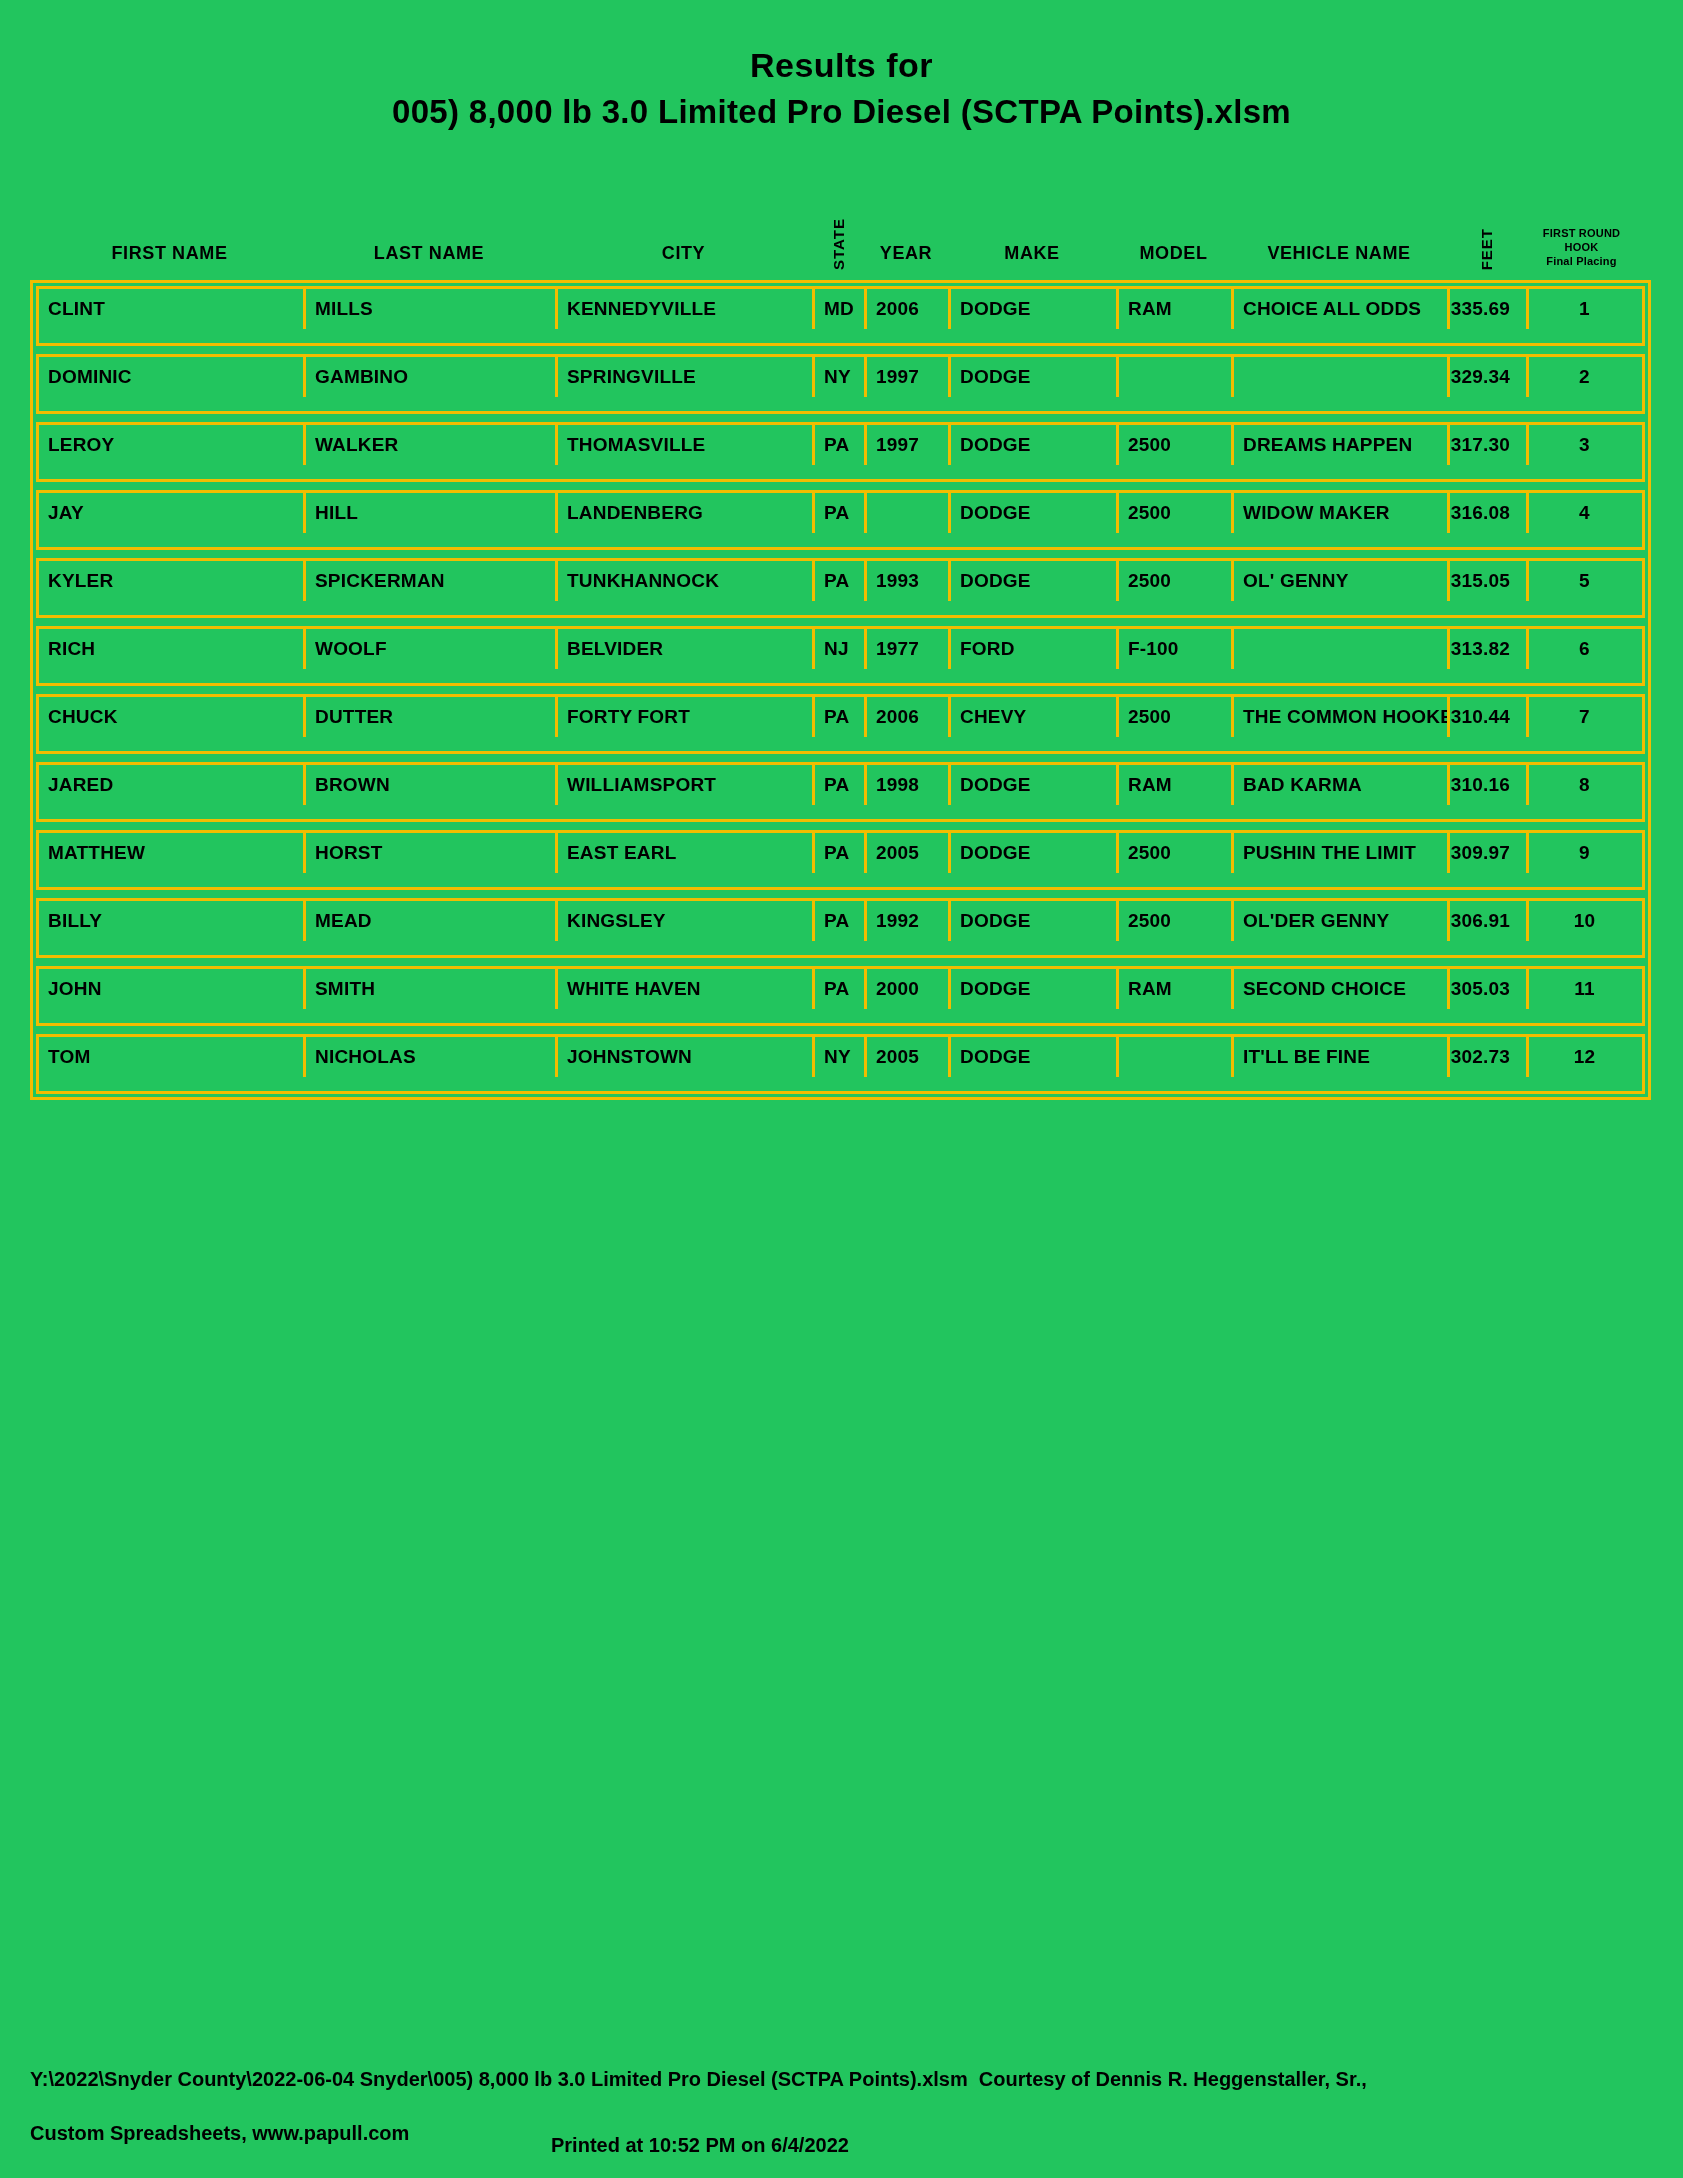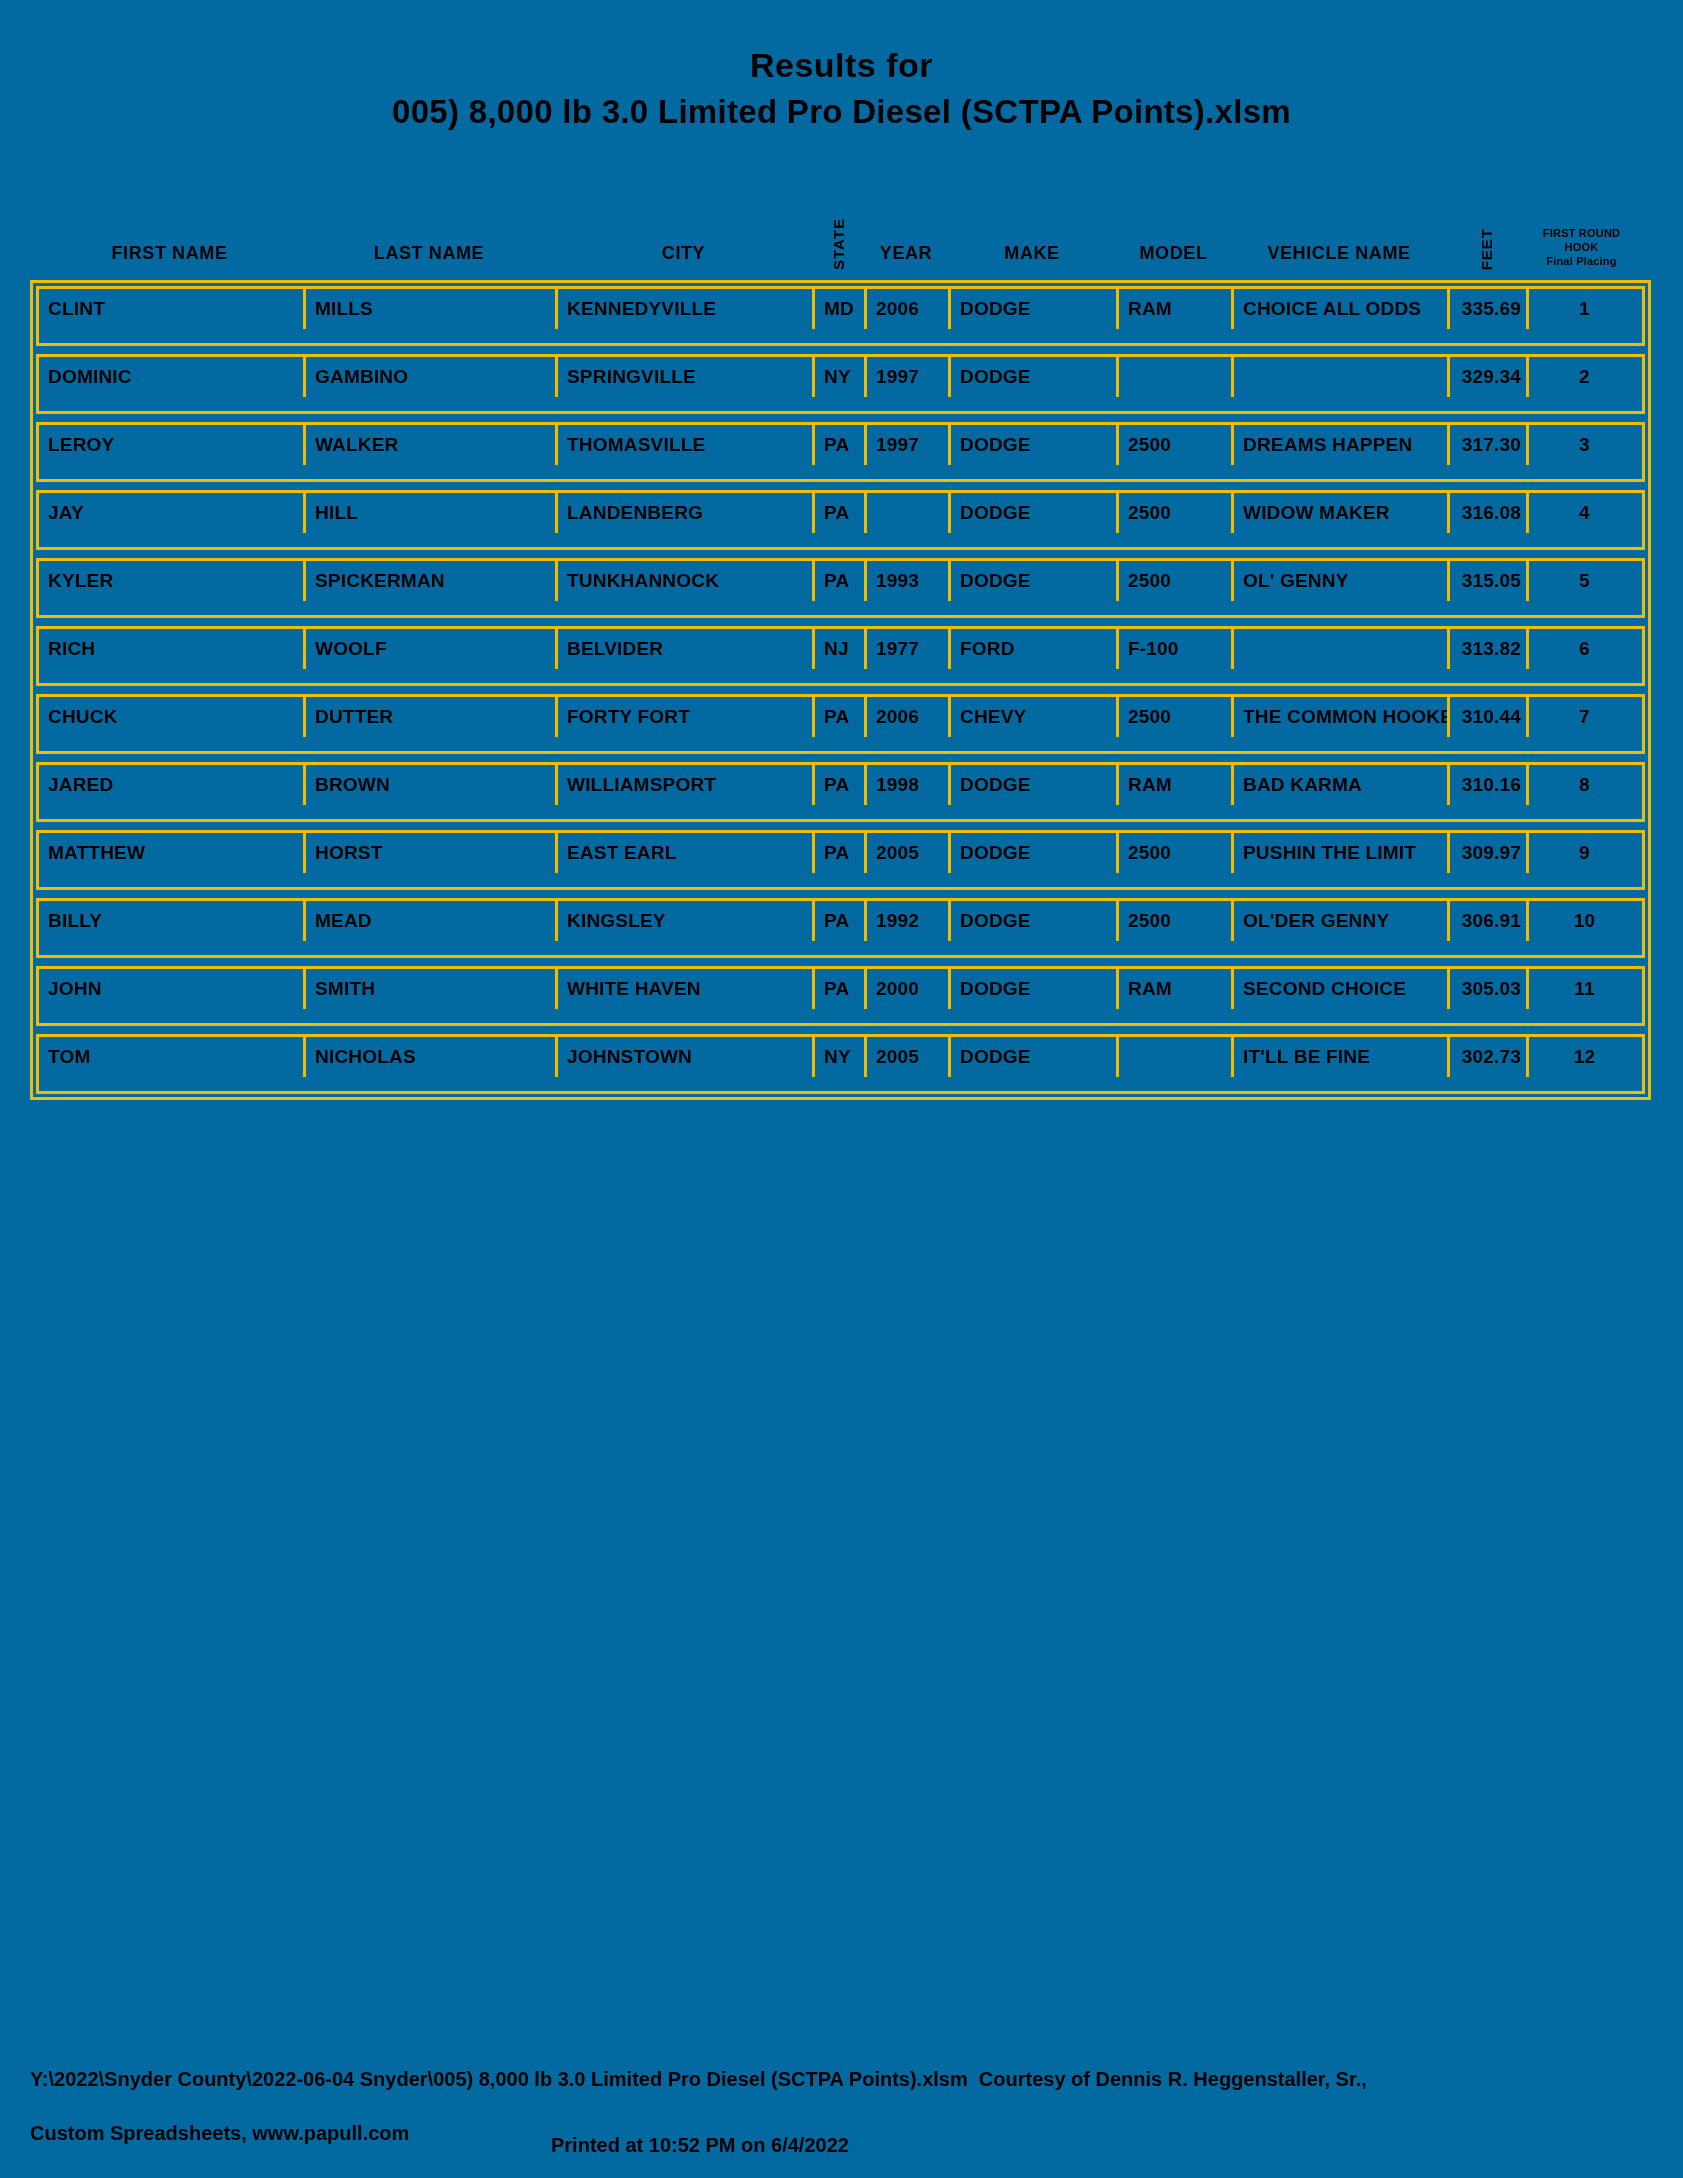--- a/index.html
+++ b/index.html
@@ -1,21 +1,21 @@
 <!DOCTYPE html>
 <html style="--gold: #F2BD00;"><head>
 <meta charset="utf-8">
 <style>
   * { box-sizing: border-box; margin: 0; padding: 0; }
   html, body { background: #ffffff; }
   .page {
     position: relative;
     width: 1683px;
     height: 2178px;
-    background: #0369a1;
+    background: #22c55e;
     font-family: "Liberation Sans", sans-serif;
     color: #000;
     overflow: hidden;
   }
   .title1 {
     padding-top: 46px;
     text-align: center;
     font-size: 34px;
     font-weight: bold;
     letter-spacing: 0.5px;
@@ -81,21 +81,21 @@
     border-right: 3px solid var(--gold);
     height: 40px;
     line-height: 40px;
     font-size: 19px;
     font-weight: bold;
     white-space: nowrap;
     overflow: hidden;
     padding-left: 9px;
     letter-spacing: 0.2px;
   }
-  .cell.c8 { text-align: right; padding-right: 5px; padding-left: 0; }
+  .cell.c8 { text-align: right; padding-right: 16px; padding-left: 0; }
   .cell.c9 { text-align: center; padding-left: 0; border-right: none; }
   .footer {
     position: absolute;
     left: 30px;
     top: 2062px;
     width: 1624px;
     font-size: 20px;
     font-weight: bold;
     line-height: 34px;
   }

